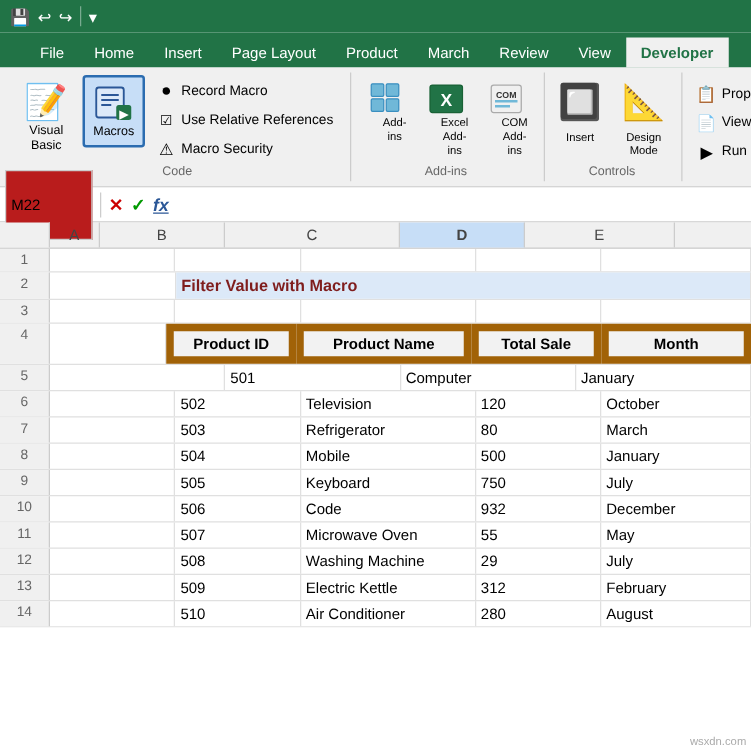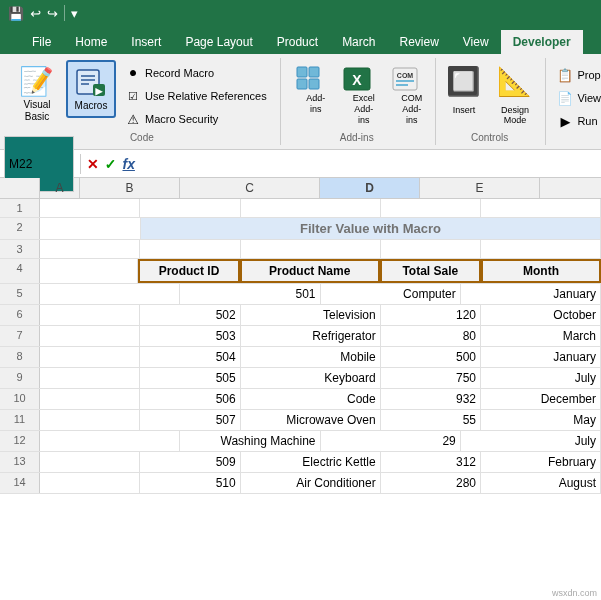--- a/index.html
+++ b/index.html
@@ -32,45 +32,45 @@
     .addin-btn .addin-label { font-size: 9px; text-align: center; line-height: 1.2; margin-left: 14px; }
 
     .insert-design { display: flex; flex-direction: column; align-items: center; gap: 2px; }
     .insert-design .big-icon { font-size: 28px; cursor: pointer; padding: 2px; border: 1px solid transparent; border-radius: 3px; }
     .insert-design .big-label { font-size: 9px; text-align: center; }
 
     .row-insert-design { display: flex; gap: 6px; }
 
     
     .formula-bar { display: flex; align-items: center; height: 28px; border-bottom: 1px solid #ccc; padding: 2px 4px; gap: 4px; background: #fff; }
-    .name-box { width: 70px; border: 1px solid #ccc; padding: 20px 4px; font-size: 12px; background: #0f766e; }
+    .name-box { width: 70px; border: 1px solid #ccc; padding: 20px 4px; font-size: 12px; background: #b91c1c; }
     .formula-sep { width: 1px; height: 20px; background: #ccc; margin: 0 2px; }
     .formula-icons { display: flex; align-items: center; gap: 6px; font-size: 14px; color: #666; }
     .formula-input { flex: 1; border: none; outline: none; font-size: 12px; padding: 2px 4px; }
 
     
     .col-header-row { display: flex; background: #f0f0f0; border-bottom: 1px solid #ccc; }
     .row-num-cell { width: 40px; min-width: 40px; border-right: 1px solid #ccc; background: #f0f0f0; }
     .col-header { text-align: center; font-size: 12px; font-weight: normal; color: #444; border-right: 1px solid #ccc; padding: 3px 0; flex: 1; }
     .col-header.active { background: #c7def7; font-weight: bold; }
 
     
     .spreadsheet { overflow: hidden; }
     .ss-row { display: flex; border-bottom: 1px solid #e0e0e0; }
     .row-num { width: 40px; min-width: 40px; text-align: center; font-size: 11px; color: #666; padding: 3px 0; border-right: 1px solid #ccc; background: #f0f0f0; }
     .cell { flex: 1; border-right: 1px solid #e0e0e0; padding: 3px 4px; font-size: 12px; overflow: hidden; white-space: nowrap; text-overflow: ellipsis; min-width: 0; }
 
     
-    .title-cell { background: #dce9f8; text-align: center; font-weight: bold; color: #737373; font-size: 13px; }
-
-    
-    .header-cell { background: #f2f2f2; font-weight: bold; text-align: center; border: 2px solid #a16207; font-size: 12px; }
-
-    
-    .data-center { text-align: right; }
+    .title-cell { background: #dce9f8; font-weight: bold; color: #7f1d1d; font-size: 13px; }
+
+    
+    .header-cell { background: #f2f2f2; font-weight: bold; text-align: center; border: 6px solid #a16207; font-size: 12px; }
+
+    
+    .data-center { text-align: left; }
 
     .col-a { width: 40px; min-width: 40px; }
     .col-b { width: 100px; min-width: 100px; }
     .col-c { width: 140px; min-width: 140px; }
     .col-d { width: 100px; min-width: 100px; }
     .col-e { width: 120px; min-width: 120px; }
 
     
     .quick-bar { display: flex; align-items: center; height: 26px; background: #217346; padding: 0 8px; gap: 6px; }
     .qa-icon { color: #fff; font-size: 13px; cursor: pointer; }
@@ -328,20 +328,21 @@
     <div class="row-num">11</div>
     <div class="cell col-a"></div>
     <div class="cell col-b data-center">507</div>
     <div class="cell col-c data-center">Microwave Oven</div>
     <div class="cell col-d data-center">55</div>
     <div class="cell col-e data-center">May</div>
   </div>
       <div class="ss-row">
     <div class="row-num">12</div>
     <div class="cell col-a"></div>
+    <div class="cell col-b data-center">508</div>
     <div class="cell col-c data-center">Washing Machine</div>
     <div class="cell col-d data-center">29</div>
     <div class="cell col-e data-center">July</div>
   </div>
       <div class="ss-row">
     <div class="row-num">13</div>
     <div class="cell col-a"></div>
     <div class="cell col-b data-center">509</div>
     <div class="cell col-c data-center">Electric Kettle</div>
     <div class="cell col-d data-center">312</div>

